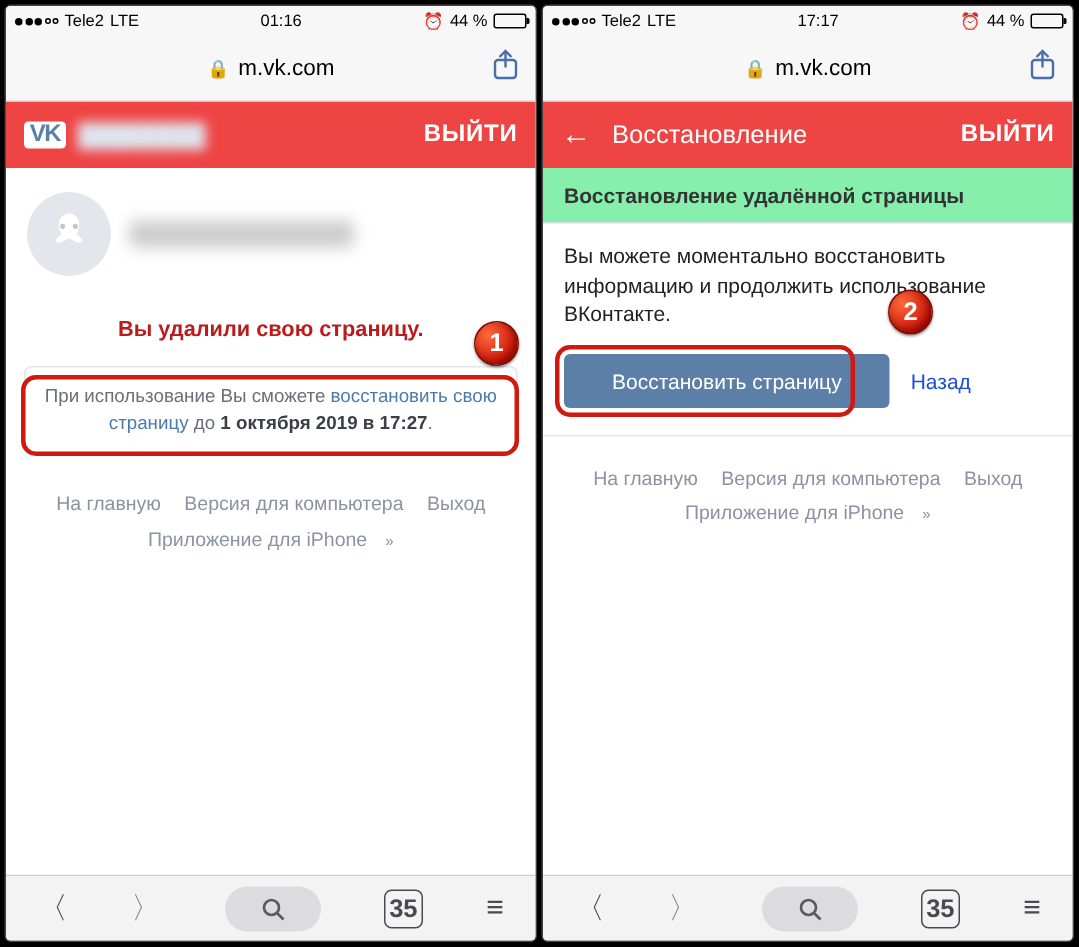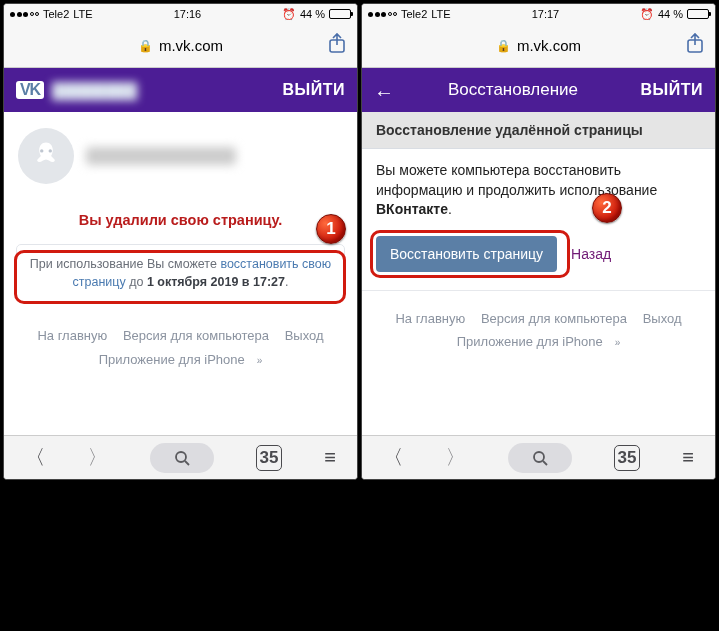--- a/index.html
+++ b/index.html
@@ -7,21 +7,21 @@
     font-family: -apple-system, BlinkMacSystemFont, "Segoe UI", Helvetica, Arial, sans-serif;
     background: #000;
     width: 719px;
     height: 631px;
     display: flex;
     gap: 3px;
     padding: 3px;
   }
   .phone {
     width: 355px;
-    height: 477px;
+    height: 625px;
     background: #fff;
     border: 1px solid #444;
     border-radius: 4px;
     display: flex;
     flex-direction: column;
     overflow: hidden;
     position: relative;
   }
   .status-bar {
     height: 20px;
@@ -54,21 +54,21 @@
     position: relative;
   }
   .url-area { display: flex; align-items: center; gap: 6px; font-size: 15px; color: #000; }
   .lock-icon { font-size: 12px; }
   .share-btn {
     position: absolute; right: 10px; font-size: 18px; color: #4a6ea9;
   }
 
   .vk-header {
     height: 44px;
-    background: #4c1d95;
+    background: #ef4444;
     color: #fff;
     display: flex;
     align-items: center;
     padding: 0 12px;
     font-size: 15px;
     font-weight: 500;
   }
   .vk-logo {
     background: #fff;
     color: #5b7fa6;
@@ -85,21 +85,21 @@
   .vk-header .blurred {
     margin-left: 8px;
     filter: blur(4px);
     color: #dde6f0;
   }
   .vk-header .spacer { flex: 1; }
   .vk-header .exit-btn { font-size: 16px; font-weight: 700; letter-spacing: 0.5px; }
   .back-arrow { font-size: 20px; margin-right: 14px; }
 
   .sub-header {
-    background: #e5e5e5;
+    background: #86efac;
     border-bottom: 1px solid #d9dde3;
     padding: 10px 14px;
     font-size: 14px;
     font-weight: 700;
     color: #333;
   }
 
   .content { flex: 1; background: #fff; overflow: hidden; position: relative; }
 
   .profile-row {
@@ -164,40 +164,40 @@
   }
   .footer-links span { margin: 16px 6px; white-space: nowrap;}
   .chev { font-size: 10px; margin-left: 2px; }
 
   .restore-text {
     padding: 12px 14px 6px;
     font-size: 14px;
     color: #222;
     line-height: 1.4;
   }
-  .restore-text .vk-bold { font-weight: 700; }
+  .restore-text .vk-bold { font-weight: 400; }
 
   .restore-actions {
     padding: 10px 14px 18px;
     display: flex;
     align-items: center;
     gap: 14px;
     border-bottom: 1px solid #e6e8ec;
     position: relative;
   }
   .restore-btn {
     background: #5b7fa6;
     color: #fff;
     font-size: 14px;
     font-weight: 500;
     border: none;
     border-radius: 4px;
-    padding: 10px 14px;
-  }
-  .back-link { color: #701a75; font-size: 14px; }
+    padding: 10px 32px;
+  }
+  .back-link { color: #1d4ed8; font-size: 14px; }
 
   .bottom-toolbar {
     height: 44px;
     background: #f3f3f3;
     border-top: 1px solid #ccc;
     display: flex;
     align-items: center;
     justify-content: space-around;
     color: #8a8a8d;
     font-size: 20px;
@@ -222,21 +222,21 @@
       <span class="signal-dots">
         <span class="dot"></span>
           <span class="dot"></span>
           <span class="dot"></span>
           <span class="dot empty"></span>
           <span class="dot empty"></span>
       </span>
       <span>Tele2</span>
       <span>LTE</span>
     </div>
-    <span>17:16</span>
+    <span>01:16</span>
     <div class="status-right">
       <span>⏰</span>
       <span>44 %</span>
       <span class="battery"><span class="battery-fill"></span></span>
     </div>
   </div>
 
   <div class="browser-bar">
     <div class="url-area">
       <span class="lock-icon">🔒</span>
@@ -329,30 +329,30 @@
     <span class="share-btn">
       <svg width="20" height="22" viewBox="0 0 20 22" fill="none" stroke="#4a6ea9" stroke-width="1.6">
         <rect x="3" y="8" width="14" height="12" rx="2"></rect>
           <path d="M10 2v11M6 6l4-4 4 4"></path>
       </svg>
     </span>
   </div>
 
   <div class="vk-header">
     <span class="back-arrow">←</span>
-    <span style="font-size:17px;margin-left:40px;">Восстановление</span>
+    <span style="font-size:17px;">Восстановление</span>
     <span class="spacer"></span>
     <span class="exit-btn">ВЫЙТИ</span>
   </div>
 
   <div class="sub-header">Восстановление удалённой страницы</div>
 
   <div class="content">
     <div class="restore-text">
-      <span>Вы можете компьютера восстановить информацию и продолжить использование </span><span class="vk-bold">ВКонтакте</span><span>.</span>
+      <span>Вы можете моментально восстановить информацию и продолжить использование </span><span class="vk-bold">ВКонтакте</span><span>.</span>
     </div>
 
     <div class="restore-actions">
       <button class="restore-btn">Восстановить страницу</button>
       <span class="back-link">Назад</span>
 
       <div class="highlight-red" style="left:8px; top:4px; width:200px; height:48px;"></div>
     </div>
     <div class="badge" style="position:absolute; left:230px; top:44px;">2</div>
 

